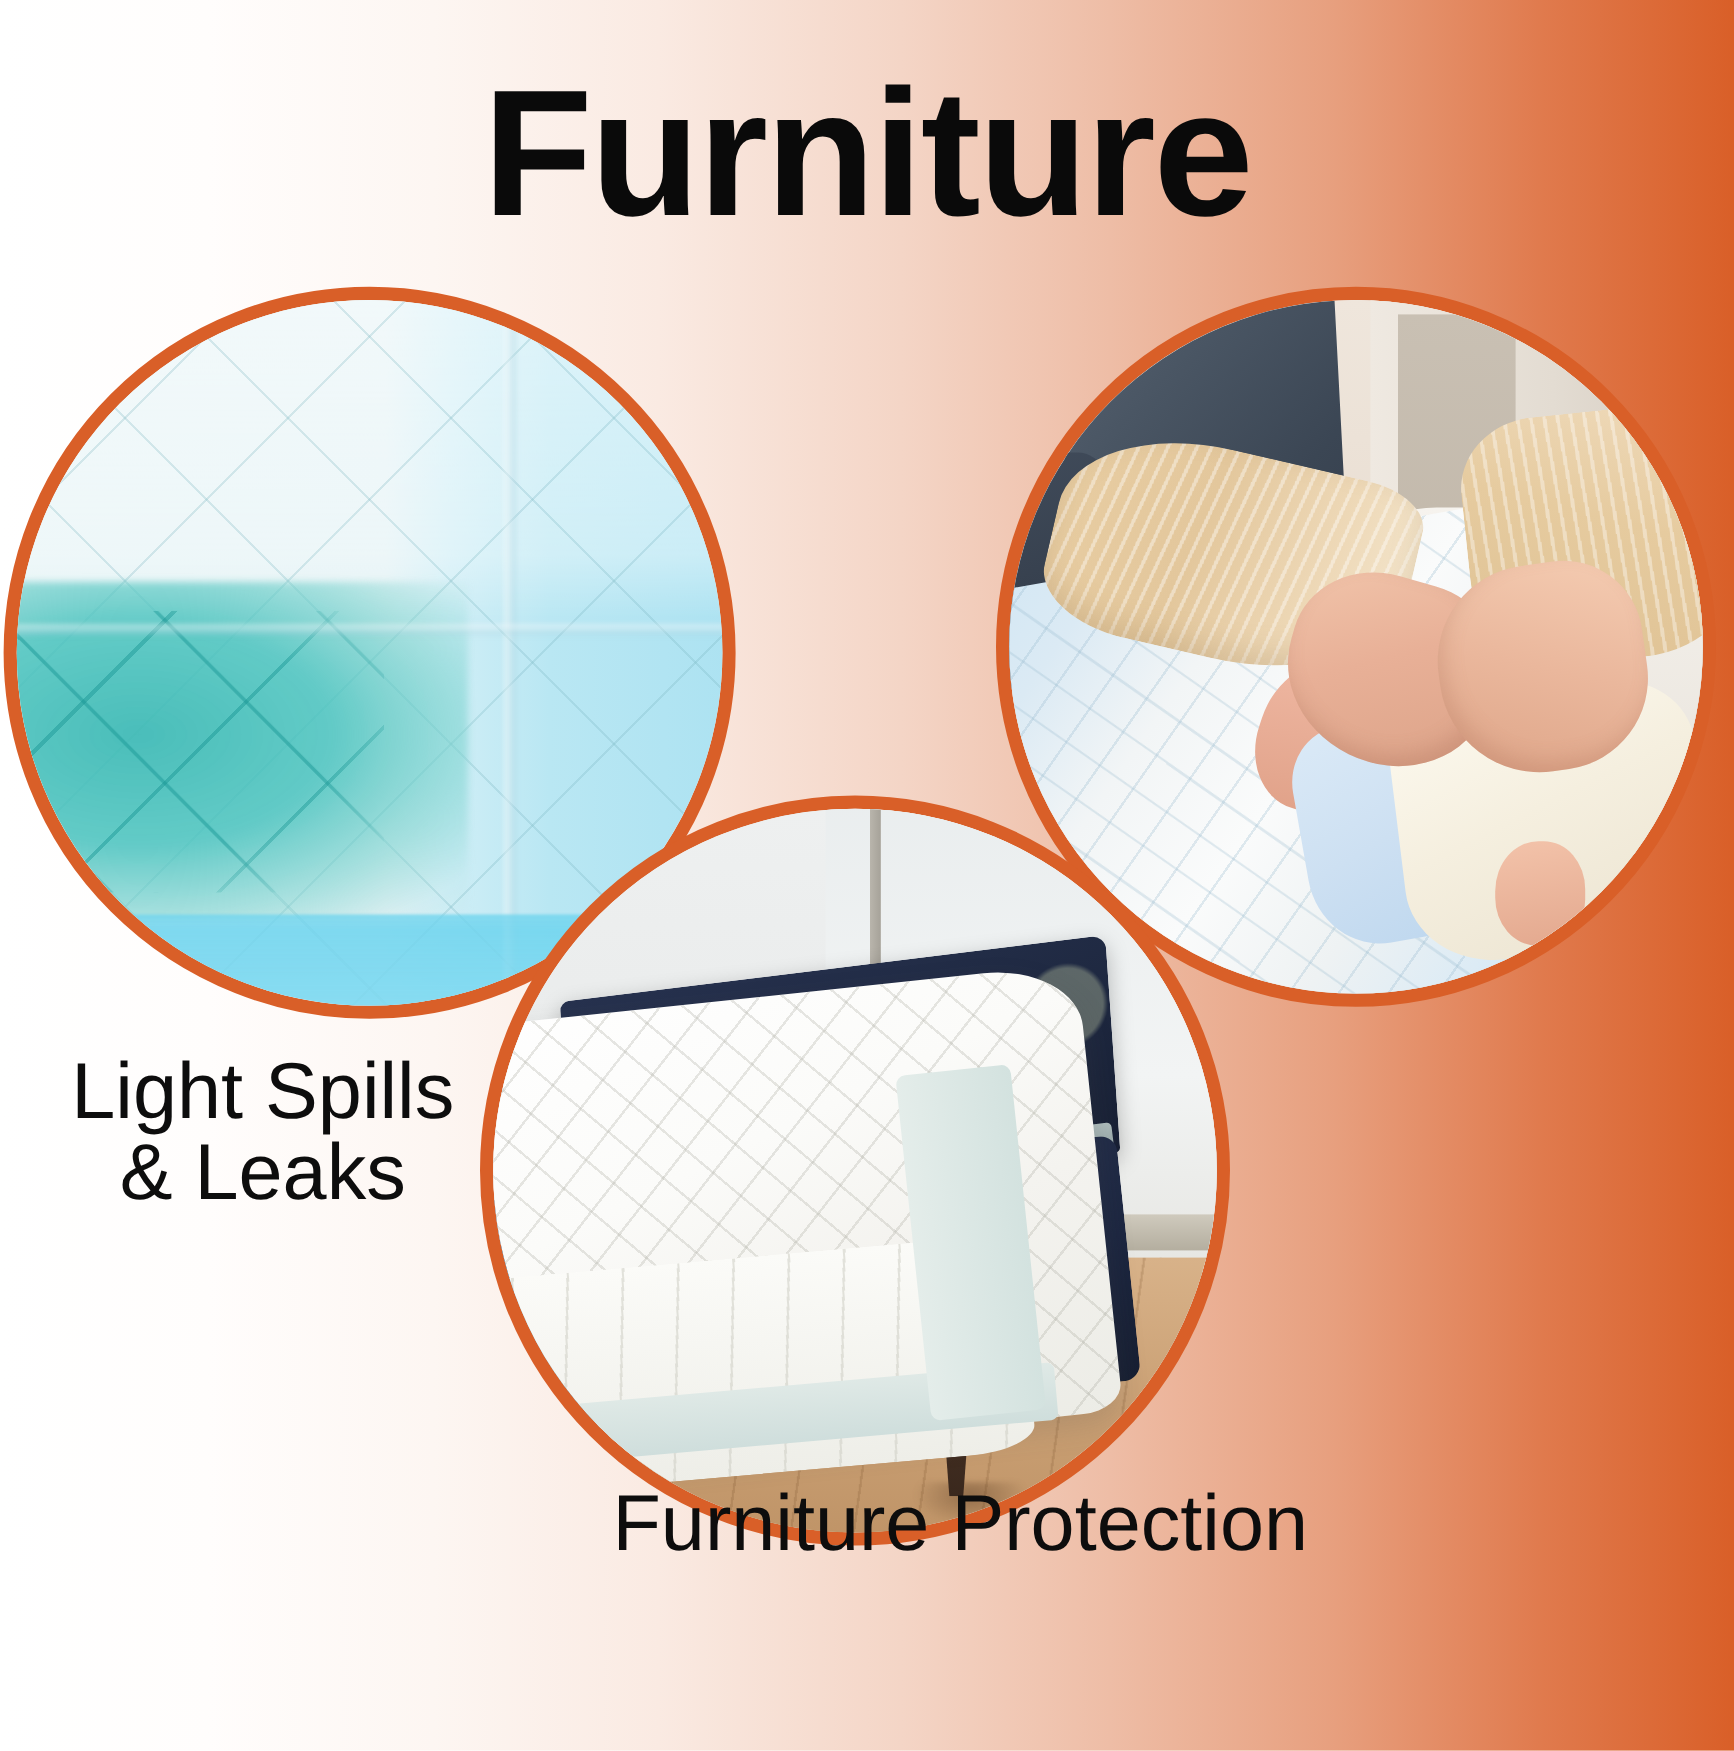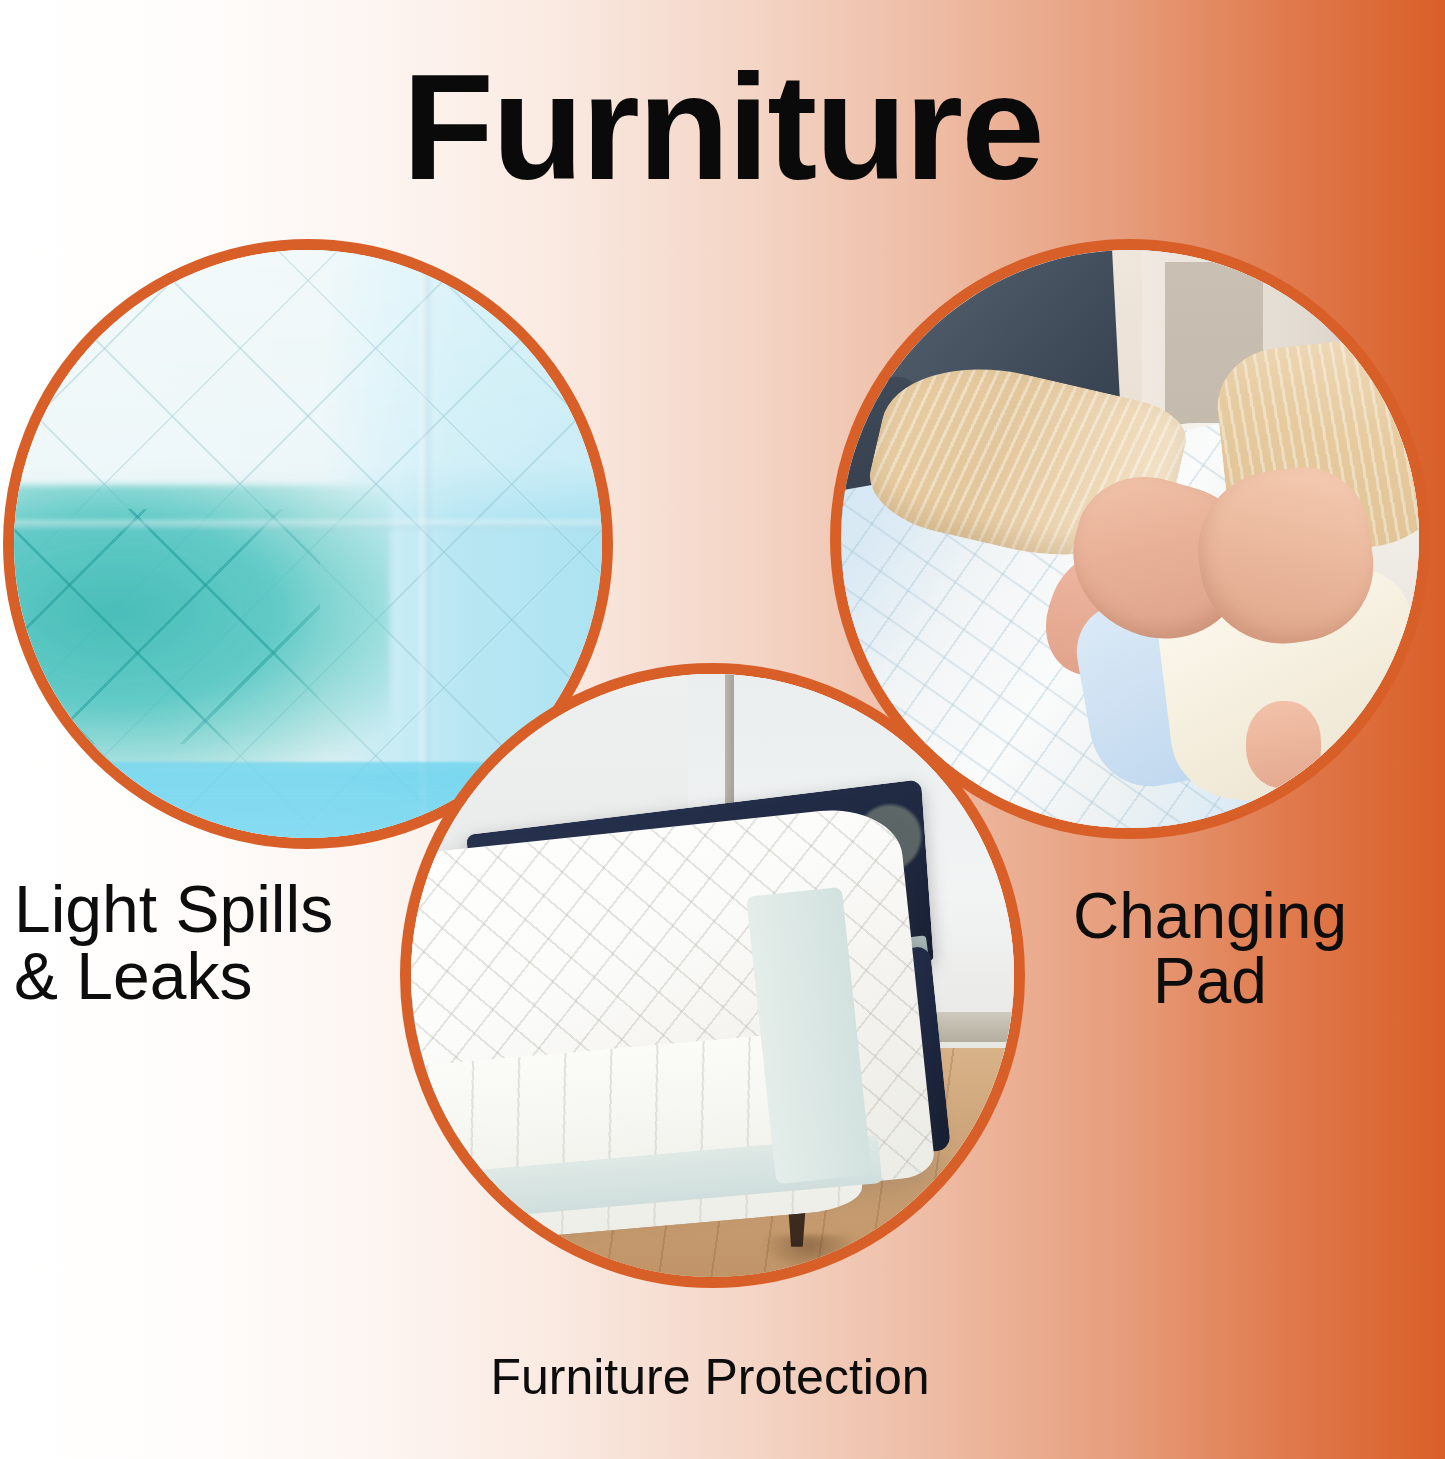--- a/index.html
+++ b/index.html
@@ -326,29 +326,29 @@
   
   .label{
     position:absolute;
     color:#0d0d0d;
     line-height:1.02;
     z-index:5;
     white-space:pre-line;
   }
   #lbl-spills{
     left:14px;top:876px;width:410px;
-    text-align:left;font-size:66px;
+    text-align:center;font-size:66px;
   }
   #lbl-changing{
     left:1010px;top:884px;width:400px;
     text-align:center;font-size:64px;
   }
   #lbl-furniture{
-    left:330px;top:1352px;width:760px;
-    text-align:center;font-size:50px;
+    left:330px;top:1236px;width:760px;
+    text-align:right;font-size:66px;
   }
 </style>
 </head>
 <body>
 
 <div class="stage">
 
   <div class="title">Furniture</div>
 
   <div class="circle" id="c-spills">
@@ -401,18 +401,16 @@
       <div class="fp-pad-q"></div>
       <div class="fp-pad-drape"></div>
       <div class="fp-pad-edge"></div>
       <div class="fp-pad-edge2"></div>
     </div>
   </div>
 
   <div class="label" id="lbl-spills">Light Spills
 &amp; Leaks</div>
 
-  <div class="label" id="lbl-changing">Changing
-Pad</div>
 
   <div class="label" id="lbl-furniture">Furniture Protection</div>
 
 </div>
 
 </body></html>

